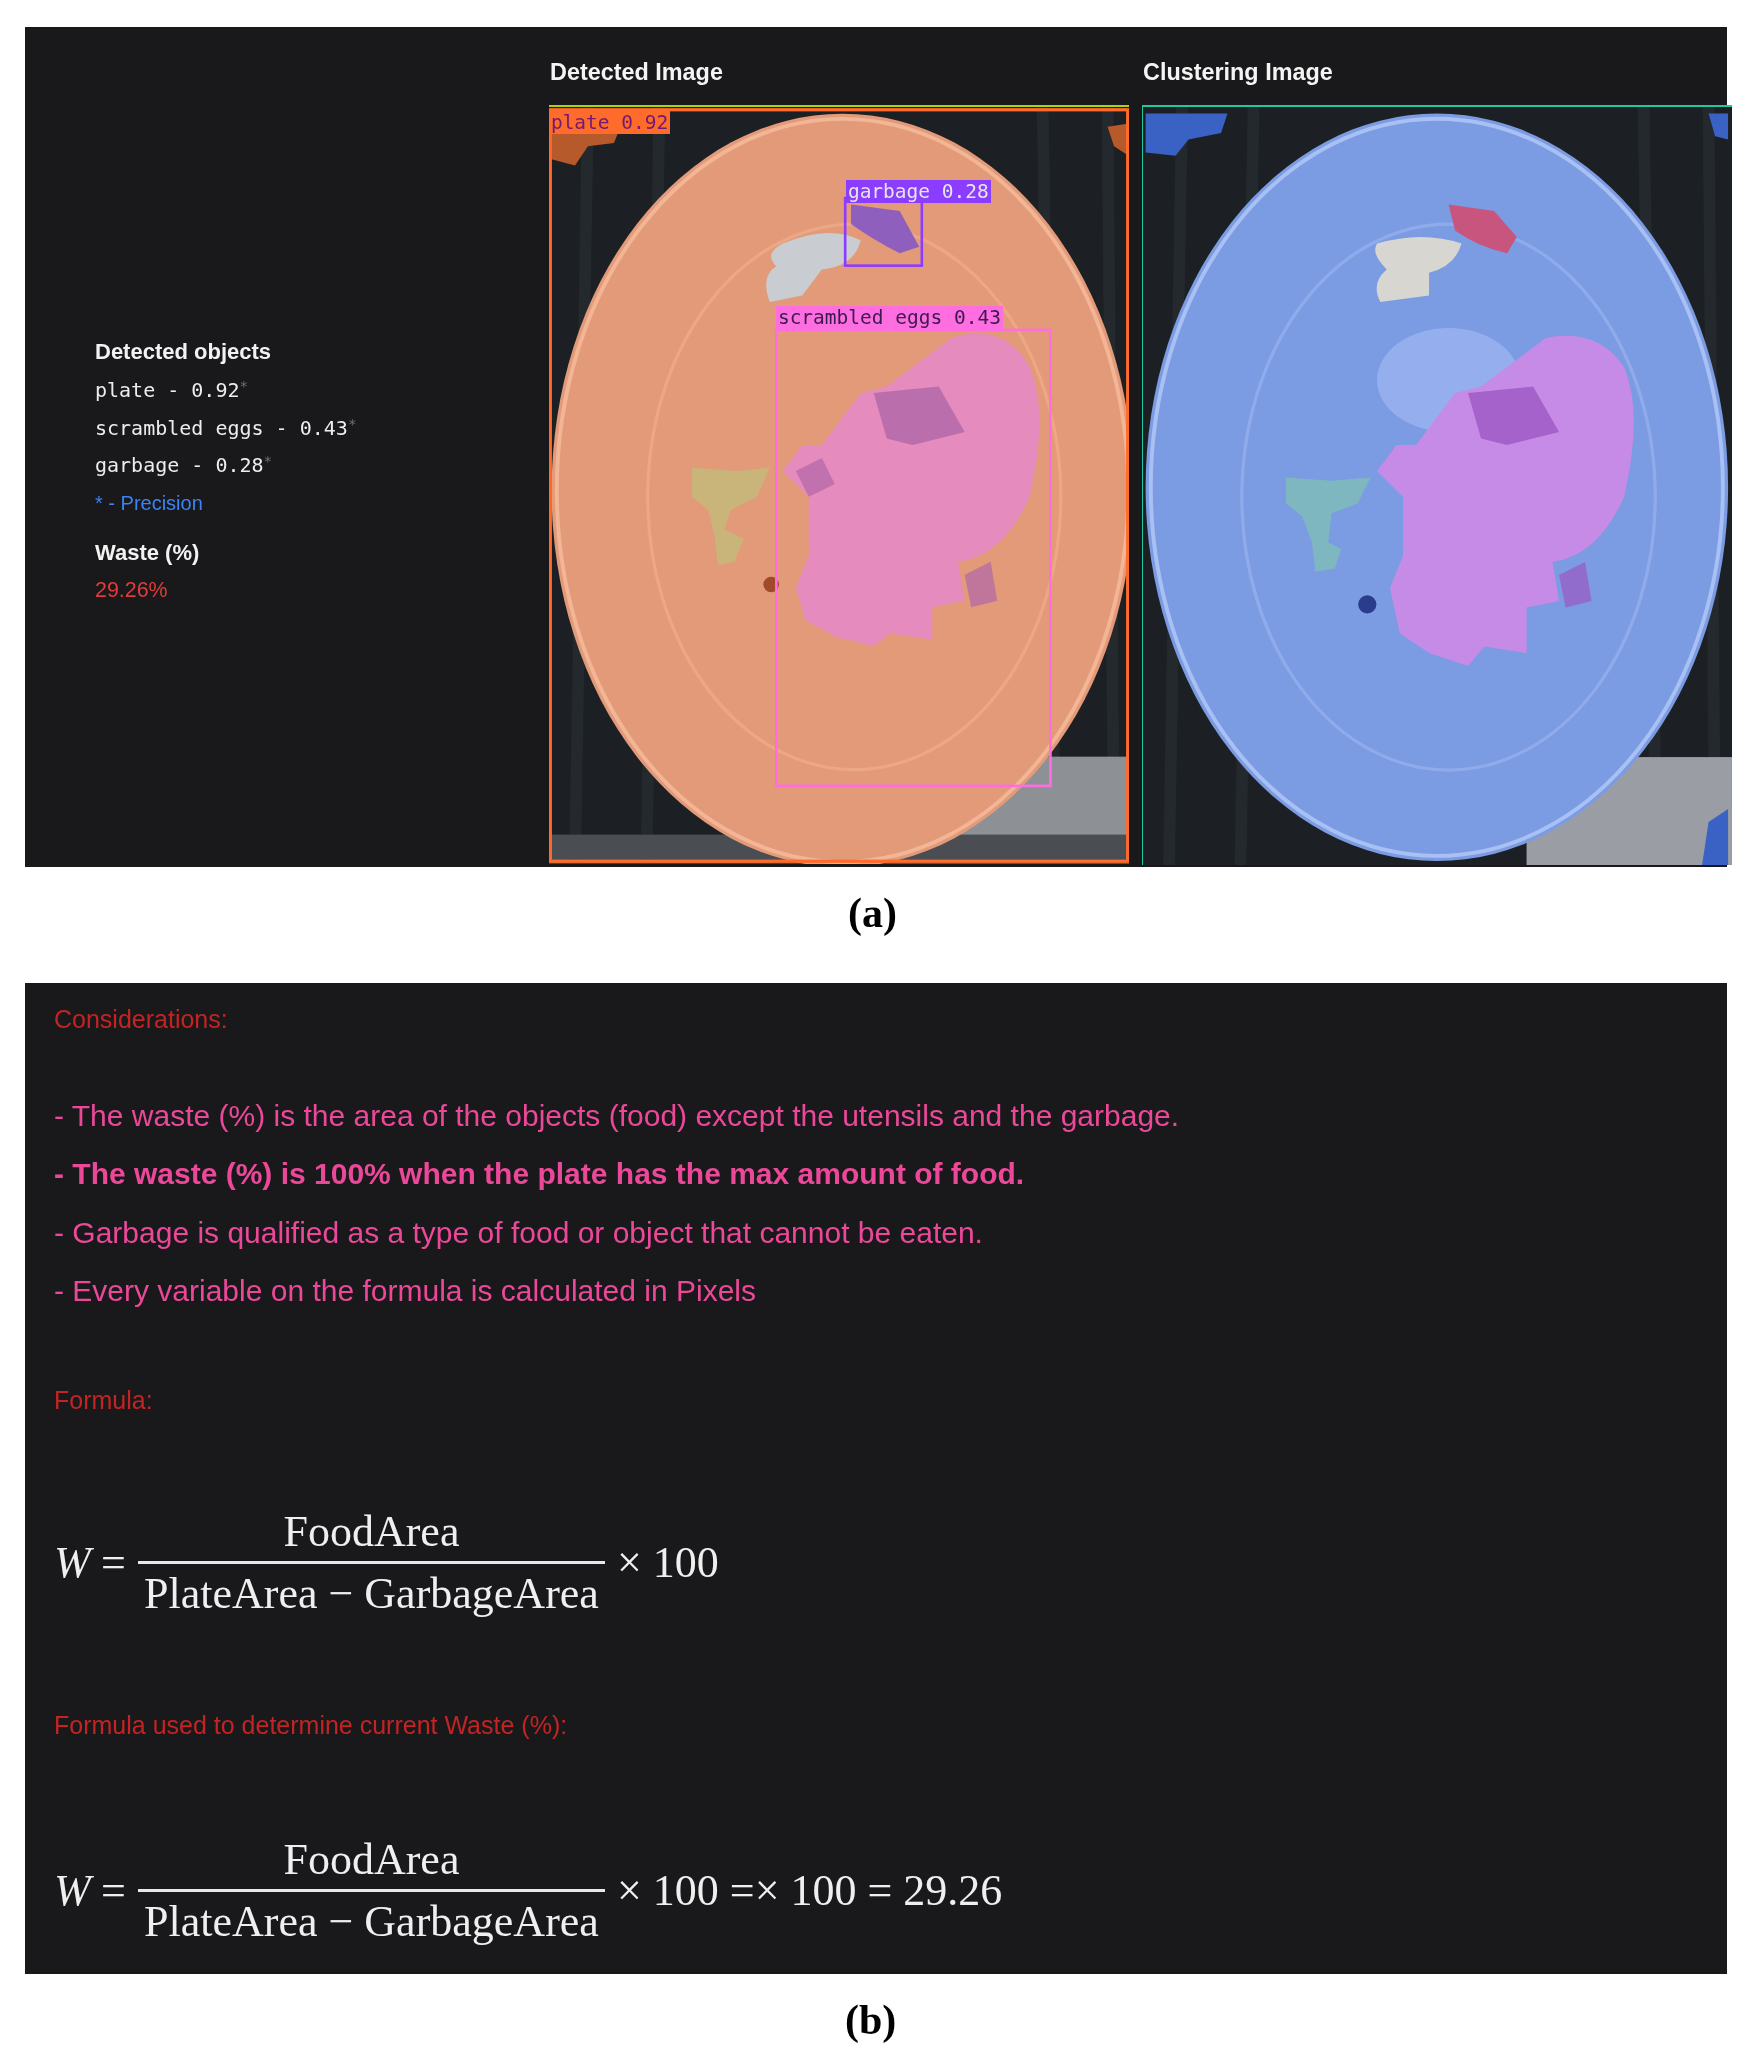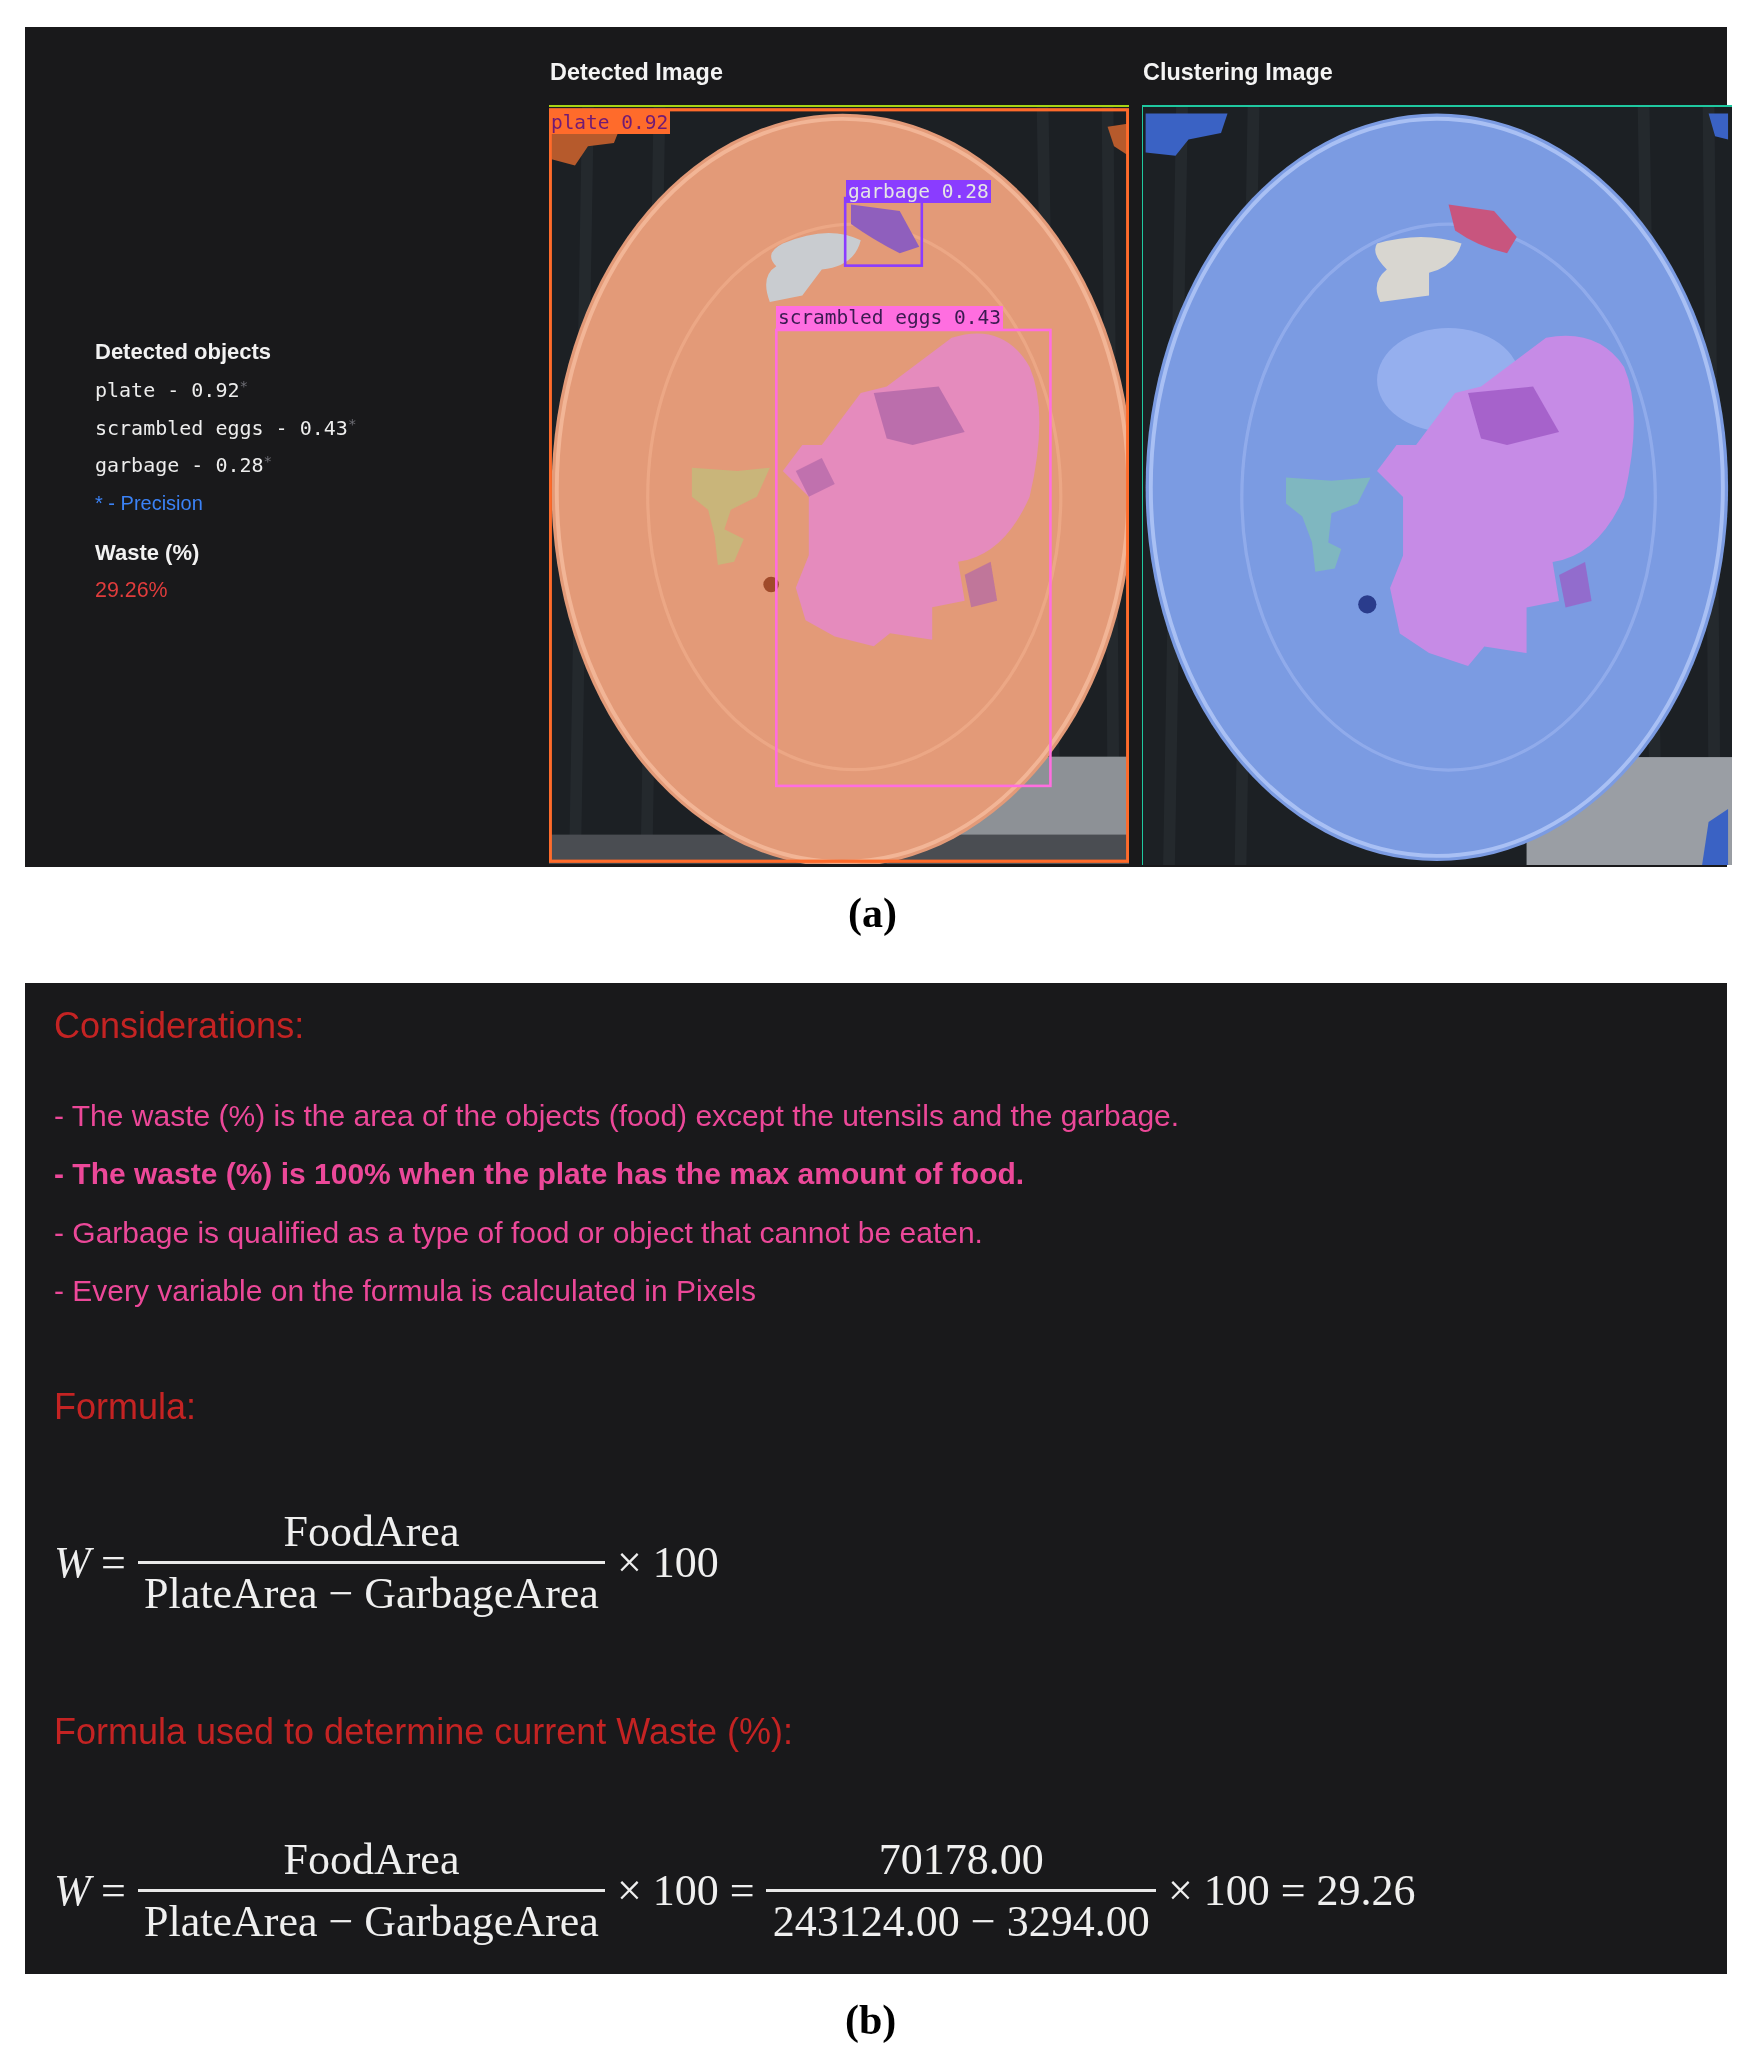--- a/index.html
+++ b/index.html
@@ -12,21 +12,21 @@
   .serif { font-family:"Liberation Serif", "DejaVu Serif", serif; }
   .abs { position:absolute; }
   .info-title { color:#f2f2f2; font-weight:bold; font-size:22px; white-space:nowrap; }
   .det-line { color:#ededed; font-size:20px; white-space:nowrap; }
   .det-line .star { color:#6e6e75; font-size:14.3px; vertical-align:top; }
   .precision-note { color:#3b82f6; font-size:20px; white-space:nowrap; }
   .waste-value { color:#e03c3c; font-size:21.4px; white-space:nowrap; }
   .img-title { color:#f4f4f4; font-weight:bold; font-size:23.4px; white-space:nowrap; }
   .img-frame { position:absolute; overflow:hidden; background:#1a1c1e; }
   .caption { color:#000; font-weight:bold; font-size:42px; white-space:nowrap; }
-  .red-head { color:#c42323; font-size:36px; white-space:nowrap; }
+  .red-head { color:#c42323; font-size:25px; white-space:nowrap; }
   .bullet { color:#ec4899; font-size:30px; white-space:nowrap; }
   .math { color:#efefef; font-size:44px; white-space:nowrap; }
   .frac { display:inline-flex; flex-direction:column; align-items:center; vertical-align:middle; margin:0 11.7px; }
   .frac .num { padding:0 6.5px 3.9px 6.5px; }
   .frac .den { padding:3.9px 6.5px 0 6.5px; border-top:3.2px solid #e8e8e8; }
   .formula-row { display:flex; align-items:center; }
   .mi { font-style:italic; }
   .det-label { position:absolute; font-size:19.5px; line-height:23.4px; padding:0 1.9px; white-space:nowrap; }
 </style>
 </head>
@@ -151,22 +151,18 @@
   <div class="abs sans red-head" style="left:29px; top:728px;">Formula used to determine current Waste (%):</div>
 
   <div class="abs serif math formula-row" style="left:29px; top:851px;">
     <span class="mi">W</span>
     <span style="margin-left:10.4px;">=</span>
     <span class="frac">
       <span class="num">FoodArea</span>
       <span class="den">PlateArea − GarbageArea</span>
     </span>
     <span>× 100 =</span>
-    <span class="frac">
-      <span class="num">70178.00</span>
-      <span class="den">243124.00 − 3294.00</span>
-    </span>
     <span>× 100 = 29.26</span>
   </div>
 </div>
 
 <div class="abs serif caption" style="left:845px; top:1996px;">(b)</div>
 
 
 </body></html>

